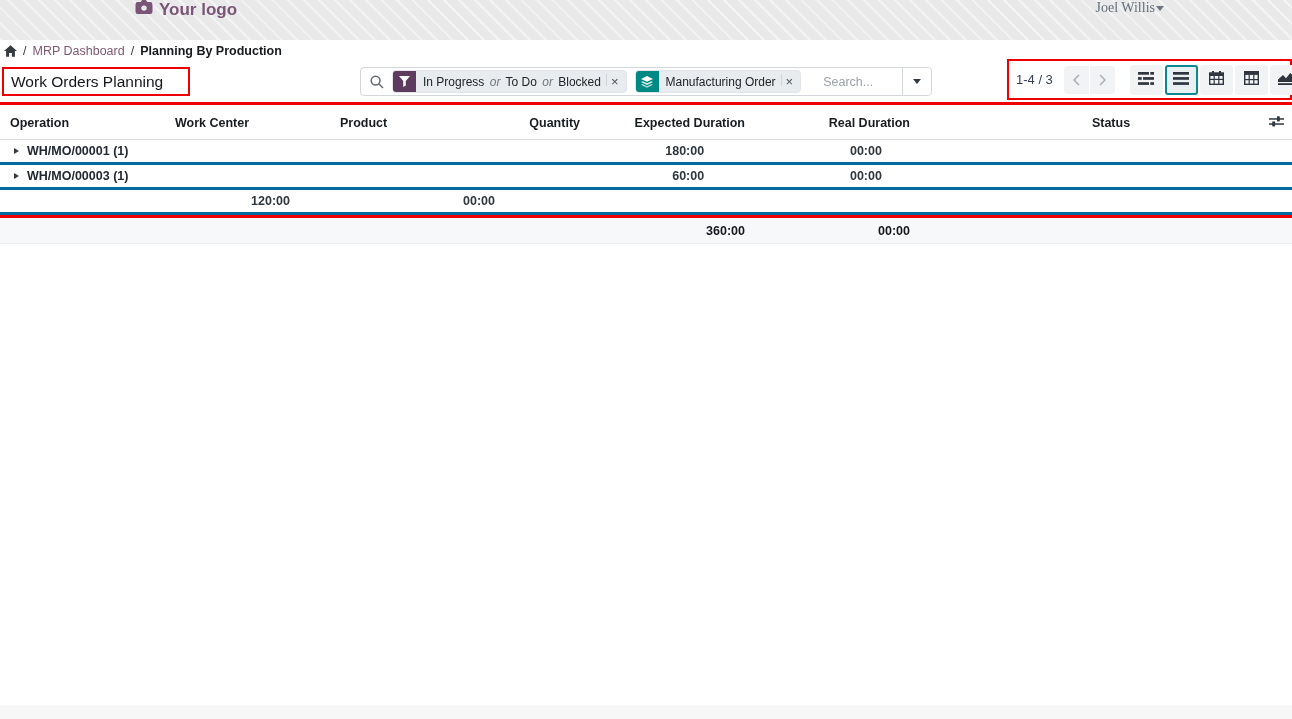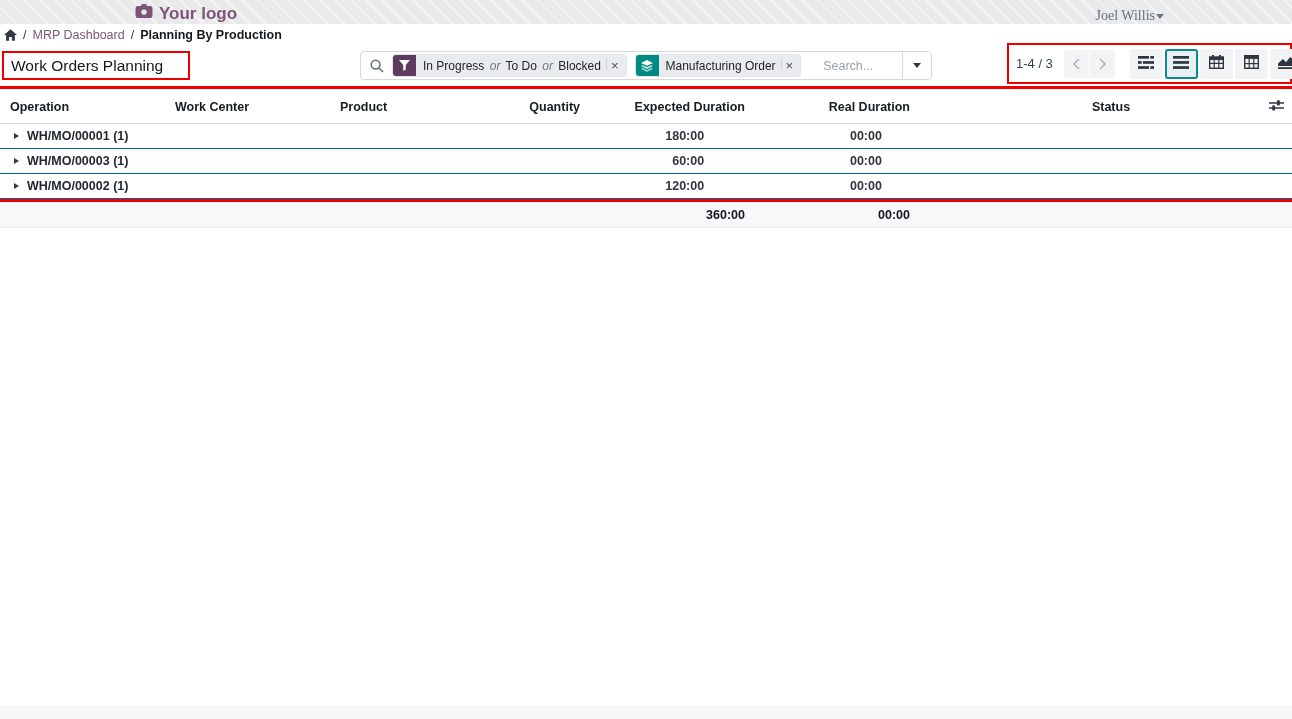--- a/index.html
+++ b/index.html
@@ -2,21 +2,21 @@
 <html><head>
 <meta charset="utf-8">
 <style>
   * { box-sizing: border-box; margin: 0; padding: 0; }
   html,body { width:1292px; height:719px; }
   body { font-family:"Liberation Sans", sans-serif; background:#fff; overflow:hidden; }
   .screen { position:relative; width:1292px; height:719px; background:#fff; overflow:hidden; }
 
   
   .topbar {
-    height:24px; display:flex; align-items:flex-end;
+    height:40px; display:flex; align-items:flex-start;
     background-color:#e9e9e9;
     background-image:repeating-linear-gradient(45deg, rgba(255,255,255,.5) 0 2px, rgba(255,255,255,0) 2px 11px);
   }
   .logo { margin-left:135px; display:flex; align-items:center; gap:6px;
           color:#7b5577; font-weight:700; font-size:17px; cursor:pointer; }
   .annotation { margin-left:33px; font-family:"Liberation Serif", serif;
                 font-size:15.5px; color:#e80000; }
   .user-menu { margin-left:auto; margin-right:128px; display:flex; align-items:center;
                gap:1px; color:#64707c; font-size:14px; cursor:pointer;font-family:Liberation Serif, serif; }
   .caret-down { width:0; height:0; border-left:4px solid transparent;
@@ -77,21 +77,21 @@
   .trow { display:flex; align-items:center; }
   .thead { height:33px; border-bottom:1px solid #d9dde1; font-weight:700; color:#181d22; }
   .col-op     { width:165px; padding-left:10px; }
   .col-wc     { width:165px; padding-left:10px; }
   .col-prod   { width:165px; padding-left:10px; }
   .col-qty    { width:85px;  text-align:right; }
   .col-exp    { width:165px; text-align:right; }
   .col-real   { width:165px; text-align:right; }
   .col-status { width:342px; text-align:center; padding-left:60px; }
   .col-gear   { width:40px;  display:flex; justify-content:flex-end; padding-right:8px; }
-  .group-row { height:25px; border-bottom:1px solid #0369a1; cursor:pointer;gap:40px; }
+  .group-row { height:25px; border-bottom:3px solid #0369a1; cursor:pointer;gap:40px; }
   .group-cell { width:495px; display:flex; align-items:center; gap:8px; padding-left:14px;
                 font-weight:700; color:#232932; }
   .tri-right { width:0; height:0; border-top:3.5px solid transparent;
                border-bottom:3.5px solid transparent; border-left:5px solid #343a40; }
   .num { font-weight:600; color:#2f363d; }
   .red-sep { height:3px; background:#ef0000; }
   .total-row { height:26px; background:#f7f8fa; border-bottom:1px solid #edeff2;
                font-weight:700; color:#14181c; }
   .total-row .group-cell { font-weight:700; }
   .gear-btn { border:none; background:transparent; cursor:pointer; display:flex; padding:0; }
@@ -300,24 +300,20 @@
         <span>WH/MO/00003 (1)</span>
       </div>
       <div class="col-qty"></div>
       <div class="col-exp num">60:00</div>
       <div class="col-real num">00:00</div>
       <div class="col-status"></div>
       <div class="col-gear"></div>
     </div>
 
     <div class="trow group-row">
-      <div class="group-cell">
-        <span class="tri-right"></span>
-        <span>WH/MO/00002 (1)</span>
-      </div>
       <div class="col-qty"></div>
       <div class="col-exp num">120:00</div>
       <div class="col-real num">00:00</div>
       <div class="col-status"></div>
       <div class="col-gear"></div>
     </div>
 
     <div class="red-sep"></div>
 
     <div class="trow total-row">

